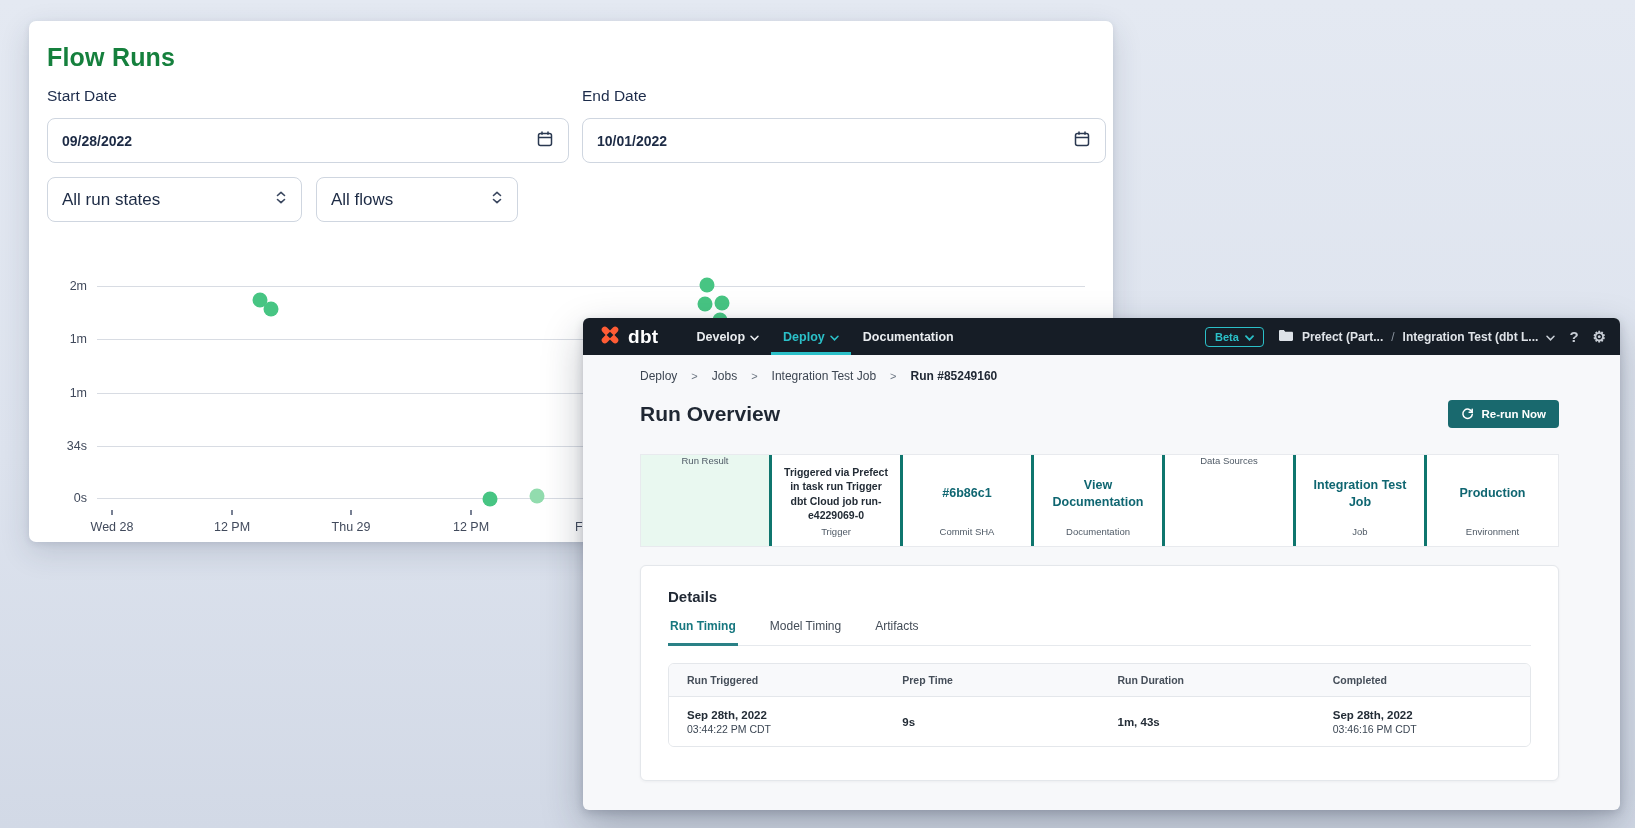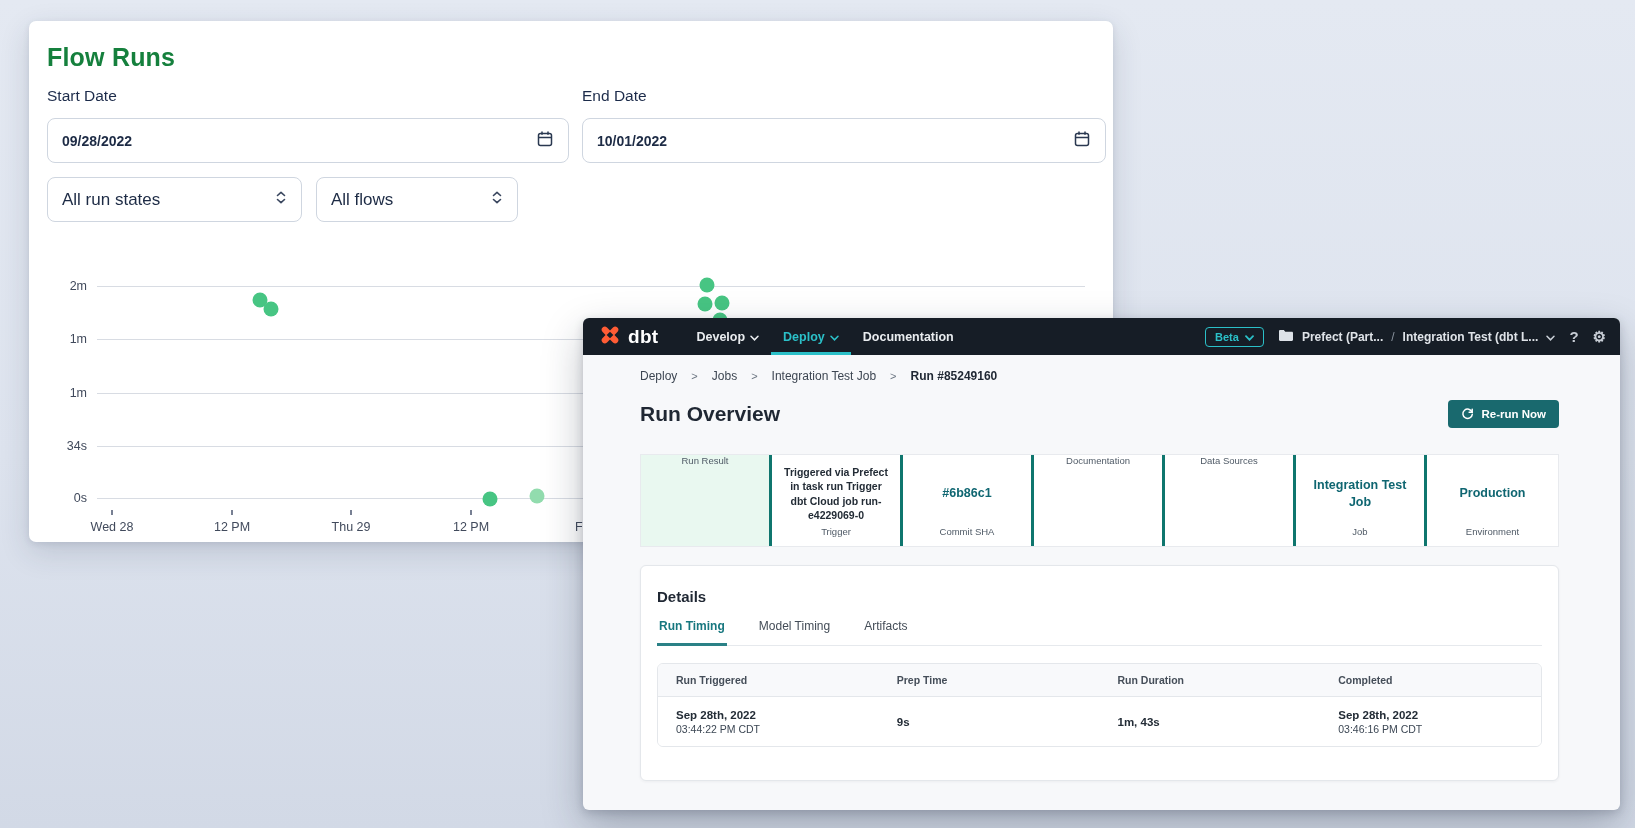--- a/index.html
+++ b/index.html
@@ -74,21 +74,21 @@
   .sum-cell { display:flex; flex-direction:column; border-right:3px solid #0f766e; text-align:center; }
   .sum-cell:last-child { border-right:none; }
   .sum-cell .val { flex:1; display:flex; align-items:center; justify-content:center; padding:6px 10px 0; }
   .sum-cell .lab { font-size:9.5px; color:#4f5a66; padding-bottom:9px; }
   .cell-success { background:#e9f8f0; }
   .cell-success .val { color:#1d9e63; font-size:13.5px; font-weight:700; }
   .cell-text .val { color:#232c36; font-size:10.5px; font-weight:700; line-height:1.35; }
   .cell-link .val { color:#0f6671; font-size:12.5px; font-weight:700; line-height:1.3; cursor:pointer; }
 
   .details-card { margin-top:18px; height:216px; background:#fff; border:1px solid #e4e7eb; border-radius:6px;
-                  box-shadow:0 1px 3px rgba(30,40,60,.05); padding:22px 16px 0; }
+                  box-shadow:0 1px 3px rgba(30,40,60,.05); padding:22px 27px 0; }
   .details-title { font-size:15px; font-weight:700; color:#1f2733; }
   .tabs { margin-top:14px; display:flex; gap:30px; border-bottom:1px solid #e6e9ed; }
   .tab { font-size:12px; color:#434c57; padding:0 2px 10px; cursor:pointer; border-bottom:3px solid transparent; margin-bottom:-1px; }
   .tab.active { color:#17777f; font-weight:700; border-bottom-color:#2a8186; }
 
   .run-table { margin-top:17px; border:1px solid #e4e7eb; border-radius:6px; overflow:hidden; }
   .rt-head { display:grid; grid-template-columns:repeat(4,1fr); background:#f8f9fb; border-bottom:1px solid #e4e7eb;
              height:33px; align-items:center; }
   .rt-head span { font-size:10.5px; font-weight:600; color:#454e59; padding-left:18px; }
   .rt-row { display:grid; grid-template-columns:repeat(4,1fr); background:#fff; height:49px; align-items:center; }
@@ -266,20 +266,21 @@
       </div>
       <div class="sum-cell cell-text">
         <div class="val">Triggered via Prefect in task run Trigger dbt Cloud job run-e4229069-0</div>
         <div class="lab">Trigger</div>
       </div>
       <div class="sum-cell cell-link">
         <div class="val">#6b86c1</div>
         <div class="lab">Commit SHA</div>
       </div>
       <div class="sum-cell cell-link">
+        <div class="val">View Documentation</div>
         <div class="lab">Documentation</div>
       </div>
       <div class="sum-cell cell-link">
         <div class="lab">Data Sources</div>
       </div>
       <div class="sum-cell cell-link">
         <div class="val">Integration Test Job</div>
         <div class="lab">Job</div>
       </div>
       <div class="sum-cell cell-link">

